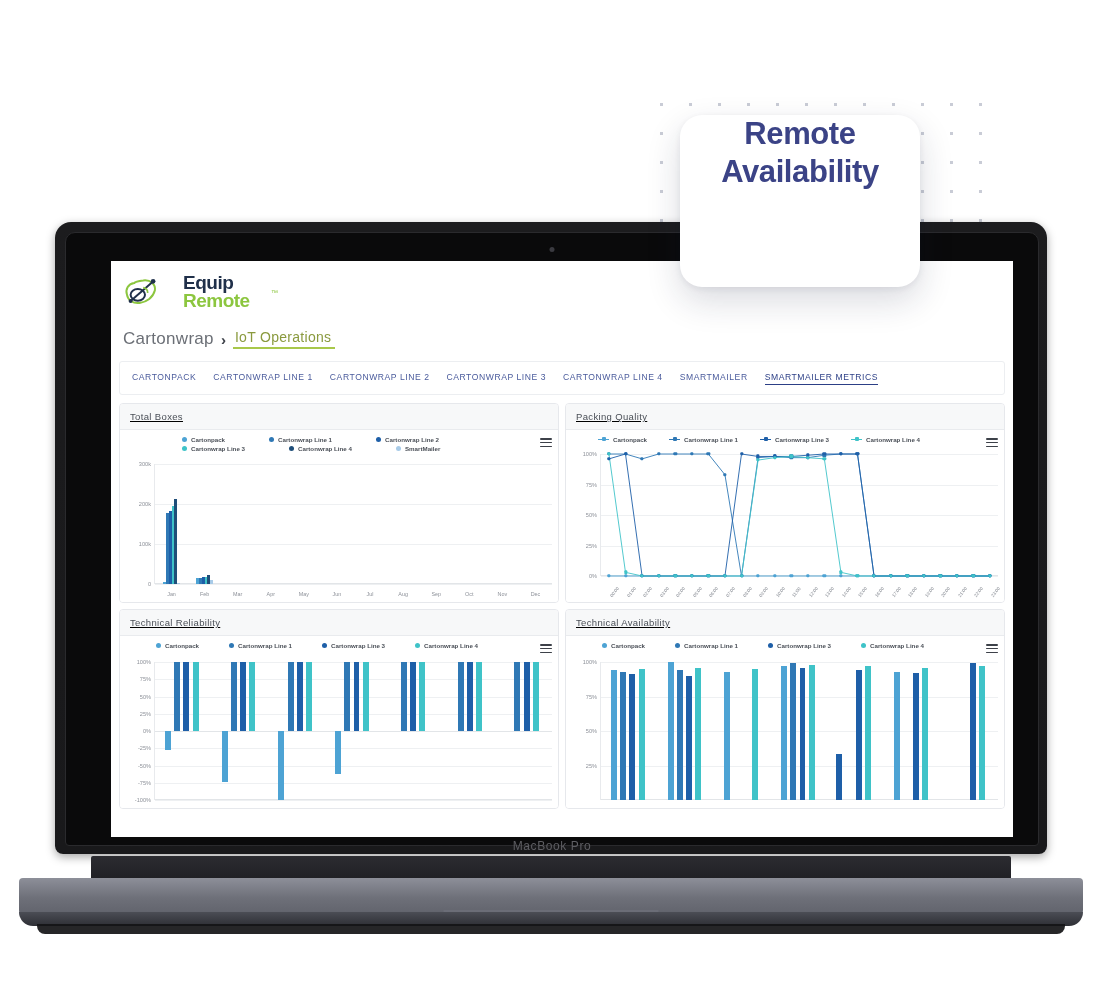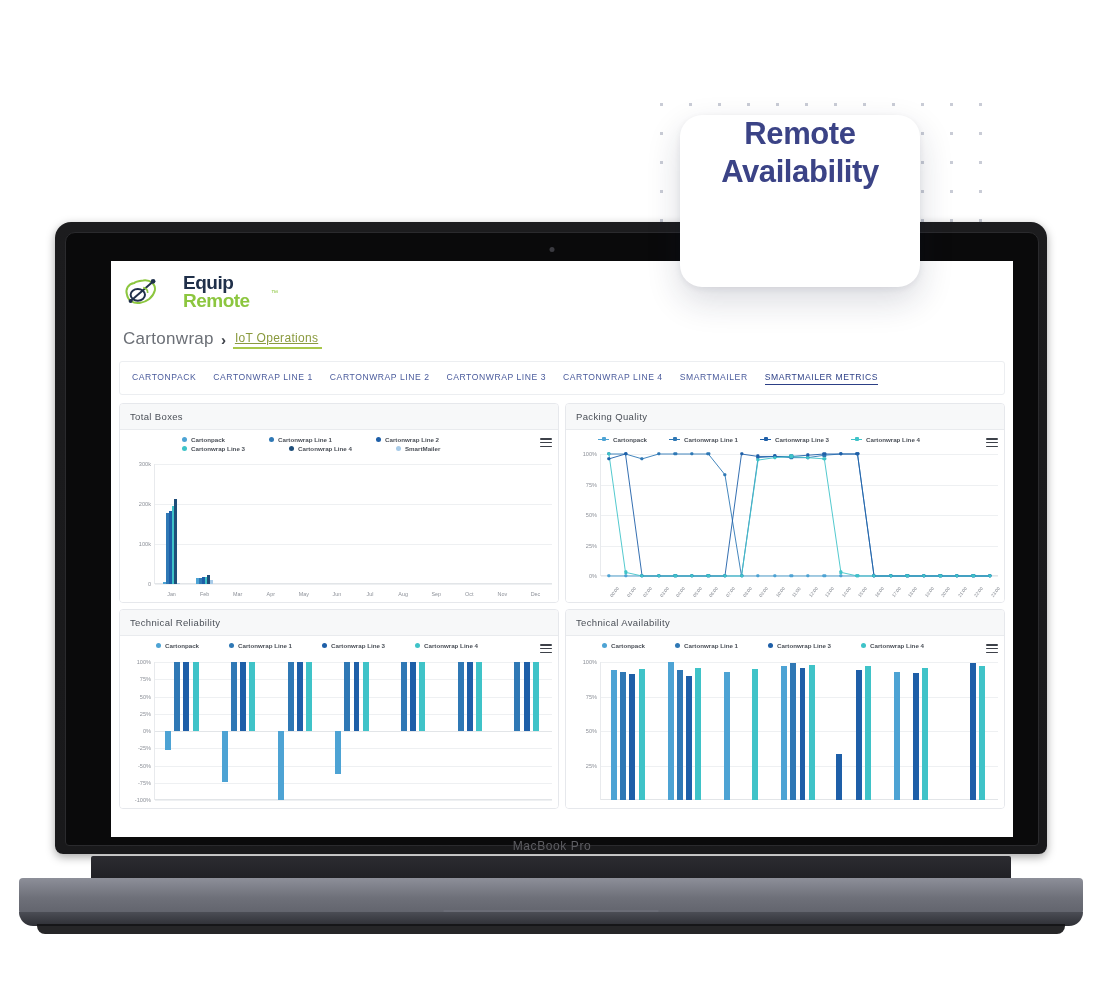--- a/index.html
+++ b/index.html
@@ -94,40 +94,41 @@
   }
   .crumb{
     position:absolute;left:12px;top:6px;display:flex;align-items:flex-end;gap:7px;
   }
   .crumb-main{
     font-size:17px;color:#6b6f76;font-family:"Liberation Sans", sans-serif;
     letter-spacing:.3px;
   }
   .crumb-sep{font-size:15px;color:#3c4048;font-weight:bold;padding-bottom:1px;}
   .crumb-sub{
-    font-size:12px;color:#8a9a3e;letter-spacing:.3px;padding-bottom:2px;
-    border-bottom:2px solid #a8c84a;padding-left:2px;padding-right:4px;text-decoration:underline;
+    font-size:14px;color:#8a9a3e;letter-spacing:.3px;padding-bottom:2px;
+    border-bottom:2px solid #a8c84a;padding-left:2px;padding-right:4px;
   }
 
   .tabstrip{
     position:absolute;left:8px;top:100px;width:886px;height:34px;
     background:#ffffff;border:1px solid #eceef1;border-radius:3px;
     display:flex;align-items:center;gap:17px;padding:0 12px;box-sizing:border-box;
   }
   .tab{
     font-size:8.6px;color:#4a5b9c;letter-spacing:.55px;white-space:nowrap;
     font-family:"Liberation Sans", sans-serif;padding-bottom:2px;cursor:pointer;
   }
   .tab.active{color:#2c3f86;border-bottom:1.6px solid #2c3f86;}
 
   
   .grid{
     position:absolute;left:8px;top:142px;width:886px;height:430px;
     display:grid;grid-template-columns:440px 440px;grid-template-rows:200px 200px;
     gap:6px;
+    text-decoration:underline;
   }
   .card{
     background:#ffffff;border:1px solid #e6e8ec;border-radius:4px;
     position:relative;overflow:hidden;
   }
   .card-head{
     height:26px;background:#f7f8f9;border-bottom:1px solid #e9ebee;
     display:flex;align-items:center;padding-left:10px;box-sizing:border-box;
   }
   .card-title{

